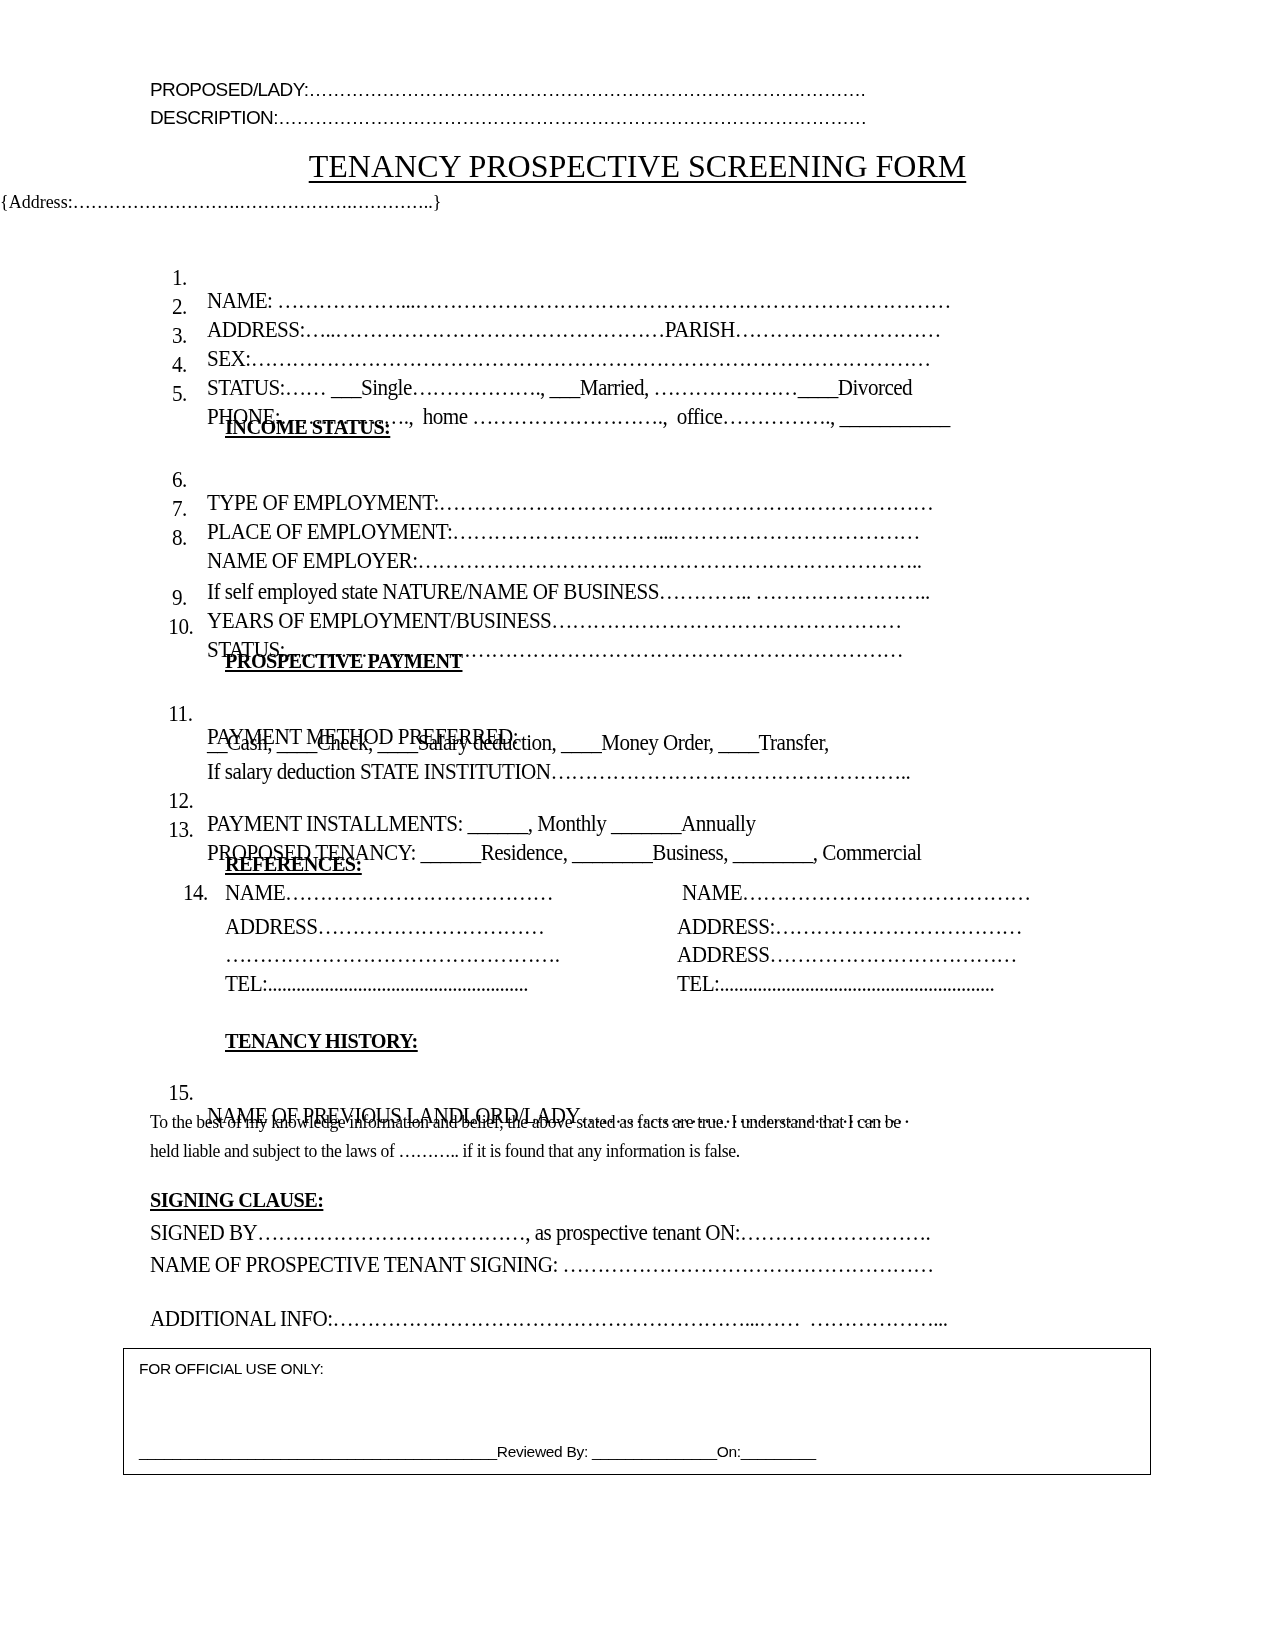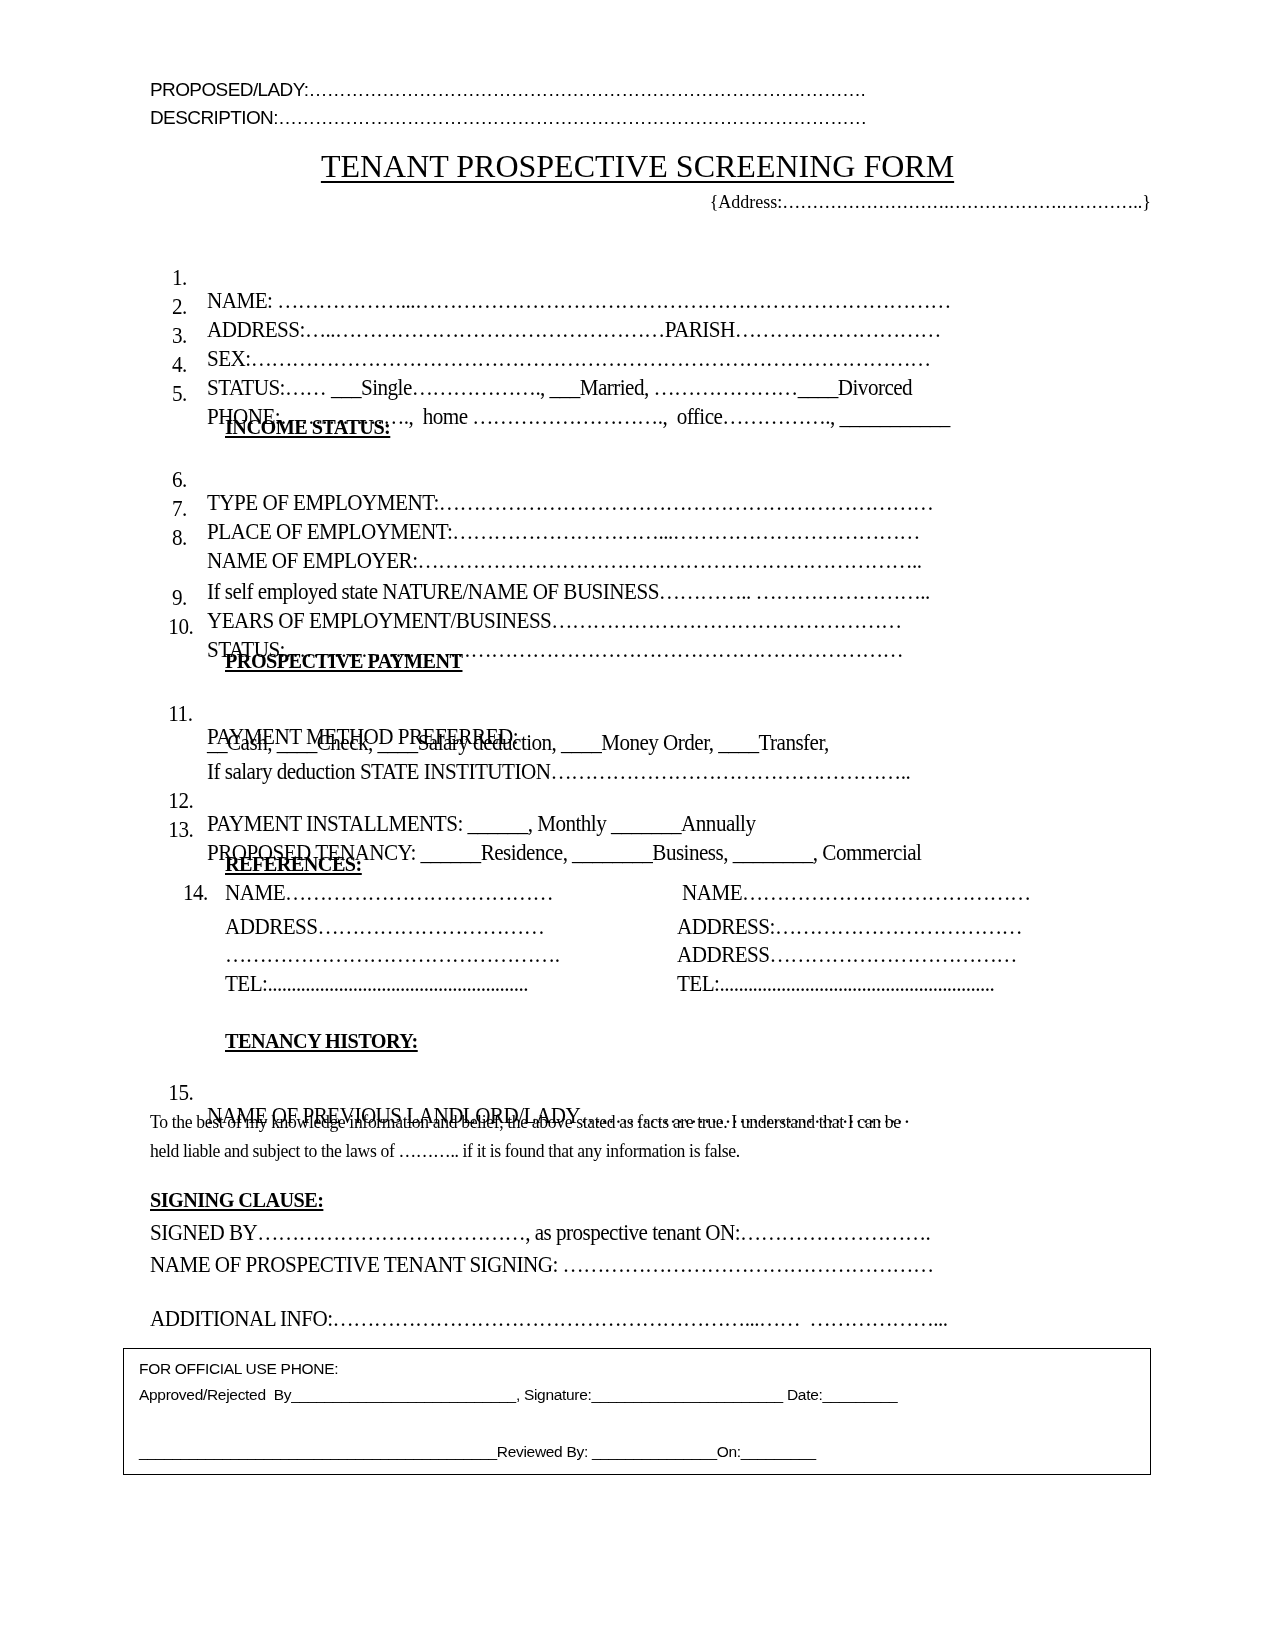--- a/index.html
+++ b/index.html
@@ -2,36 +2,36 @@
 <html><head>
 <meta charset="utf-8">
 <style>
   html, body { margin:0; padding:0; background:#fff; }
   body { width:1275px; height:1650px; position:relative; overflow:hidden; color:#000; }
   .sans { font-family:"Liberation Sans", sans-serif; }
   .serif { font-family:"Liberation Serif", serif; }
   .abs { position:absolute; white-space:pre; line-height:1; }
   .hdr { font-size:19px; letter-spacing:-0.6px; }
   .title { font-size:32px; text-decoration:underline; text-decoration-thickness:2px; text-underline-offset:4px; left:0; width:1275px; text-align:center; }
-  .addr { font-size:18px; left:0; width:1151px; text-align:right; }
+  .addr { font-size:18px; left:0; width:1151px; text-align:left; }
   .row { font-size:23px; letter-spacing:-0.6px; transform:scaleX(0.92); transform-origin:left center; }
   .num { position:absolute; left:187px; }
   .txt { position:absolute; left:225px; }
   .sec { font-size:22px; font-weight:bold; text-decoration:underline; letter-spacing:-0.6px; transform:scaleX(0.92); transform-origin:left center; }
   .decl { font-size:19px; letter-spacing:-0.4px; transform:scaleX(0.93); transform-origin:left center; }
   .official { position:absolute; left:123px; top:1348px; width:1028px; height:127px; border:1.5px solid #000; box-sizing:border-box; }
   .off { font-size:15.5px; letter-spacing:-0.3px; left:15px; }
 </style>
 </head>
 <body>
 
 <div class="abs sans hdr" style="left:150px; top:80px;">PROPOSED/LADY:……………………………………………………………………………….</div>
 <div class="abs sans hdr" style="left:150px; top:108px;">DESCRIPTION:……………………………………………………………………………………</div>
 
-<div class="abs serif title" style="top:150px;">TENANT PROSPECTIVE SCREENING FORM</div>
+<div class="abs serif title" style="top:150px;">TENANCY PROSPECTIVE SCREENING FORM</div>
 <div class="abs serif addr" style="top:193px;">{Address:……………………….……………….…………..}</div>
 
 <div class="abs serif row" style="left:0; top:243px; width:1275px;">
   <span class="num">1.</span>
   <span class="txt">NAME: ………………...……………………………………………………………………</span>
 </div>
 <div class="abs serif row" style="left:0; top:272px; width:1275px;">
   <span class="num">2.</span>
   <span class="txt">ADDRESS:…..…………………………………………PARISH…………………………</span>
 </div>
@@ -113,16 +113,15 @@
 
 <div class="abs serif decl" style="left:150px; top:1112px;">To the best of my knowledge information and belief, the above stated as facts are true. I understand that I can be</div>
 <div class="abs serif decl" style="left:150px; top:1141px;">held liable and subject to the laws of ……….. if it is found that any information is false.</div>
 
 <div class="abs serif sec" style="left:150px; top:1189px;">SIGNING CLAUSE:</div>
 <div class="abs serif row" style="left:150px; top:1221px;">SIGNED BY…………………………………, as prospective tenant ON:……………………….</div>
 <div class="abs serif row" style="left:150px; top:1253px;">NAME OF PROSPECTIVE TENANT SIGNING: ………………………………………………</div>
 <div class="abs serif row" style="left:150px; top:1307px;">ADDITIONAL INFO:……………………………………………………...……  ………………...</div>
 
 <div class="official">
-  <div class="abs sans off" style="top:12px;">FOR OFFICIAL USE PHONE:</div>
-  <div class="abs sans off" style="top:38px;">Approved/Rejected  By___________________________, Signature:_______________________ Date:_________</div>
+  <div class="abs sans off" style="top:12px;">FOR OFFICIAL USE ONLY:</div>
   <div class="abs sans off" style="top:95px;">___________________________________________Reviewed By: _______________On:_________</div>
 </div>
 
 </body></html>

